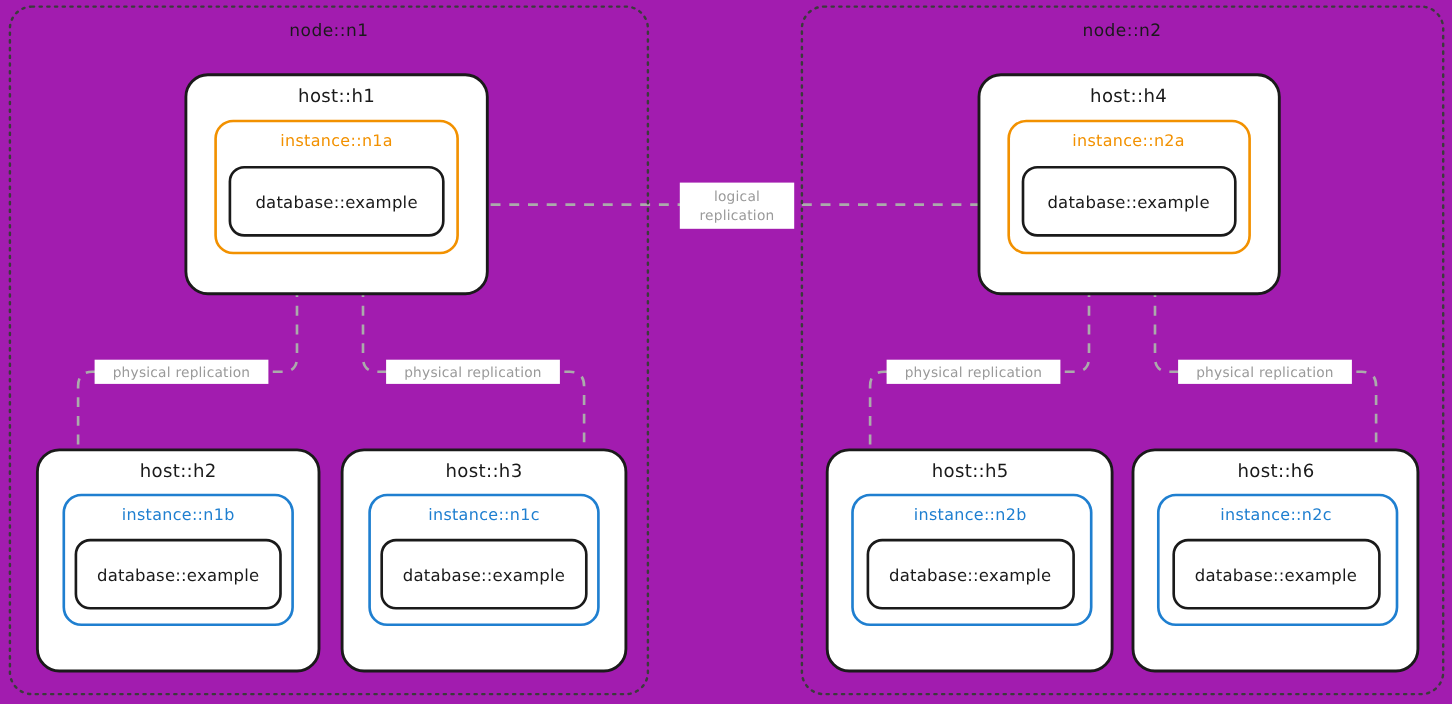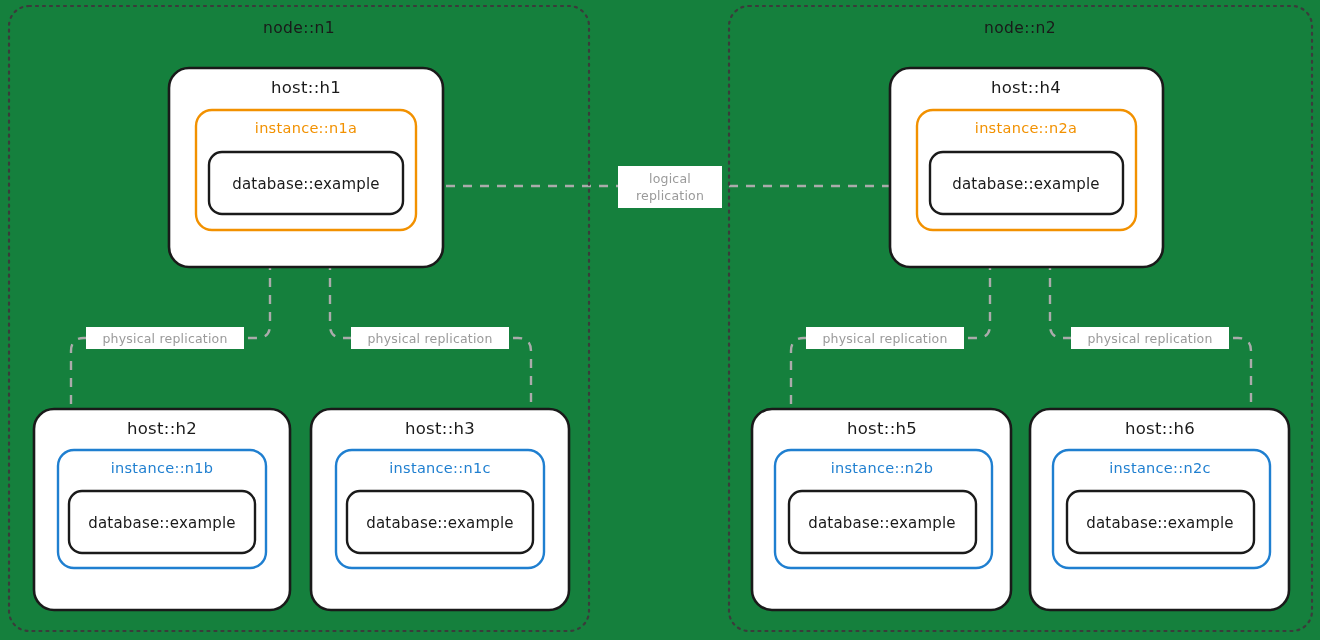--- a/index.html
+++ b/index.html
@@ -4,21 +4,21 @@
 <style>
   html, body {
     margin: 0;
     padding: 0;
     background: #ffffff;
   }
   #canvas {
     position: relative;
     width: 1320px;
     height: 640px;
-    background: #15803d;
+    background: #a21caf;
     font-family: "DejaVu Sans", sans-serif;
     overflow: hidden;
   }
   svg.layer {
     position: absolute;
     left: 0;
     top: 0;
     width: 1320px;
     height: 640px;
   }

